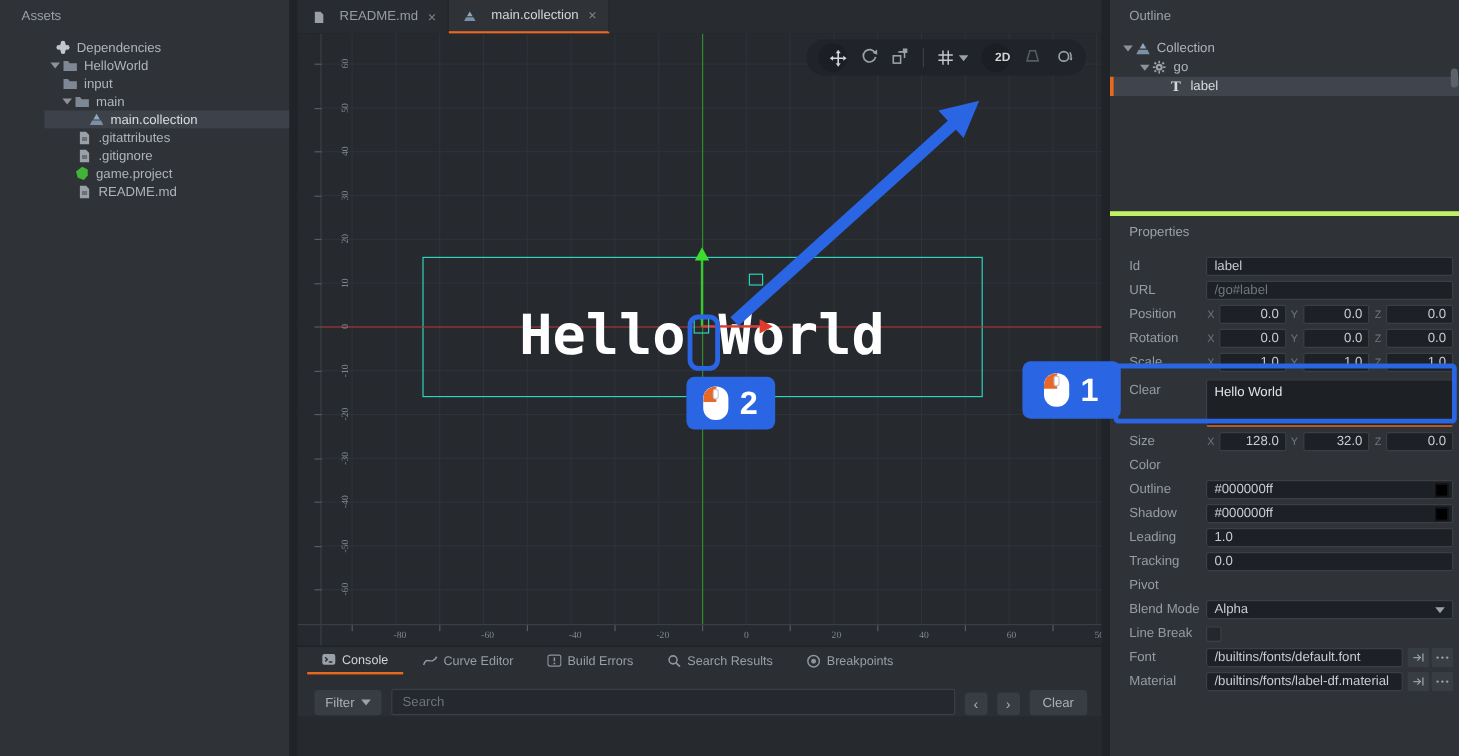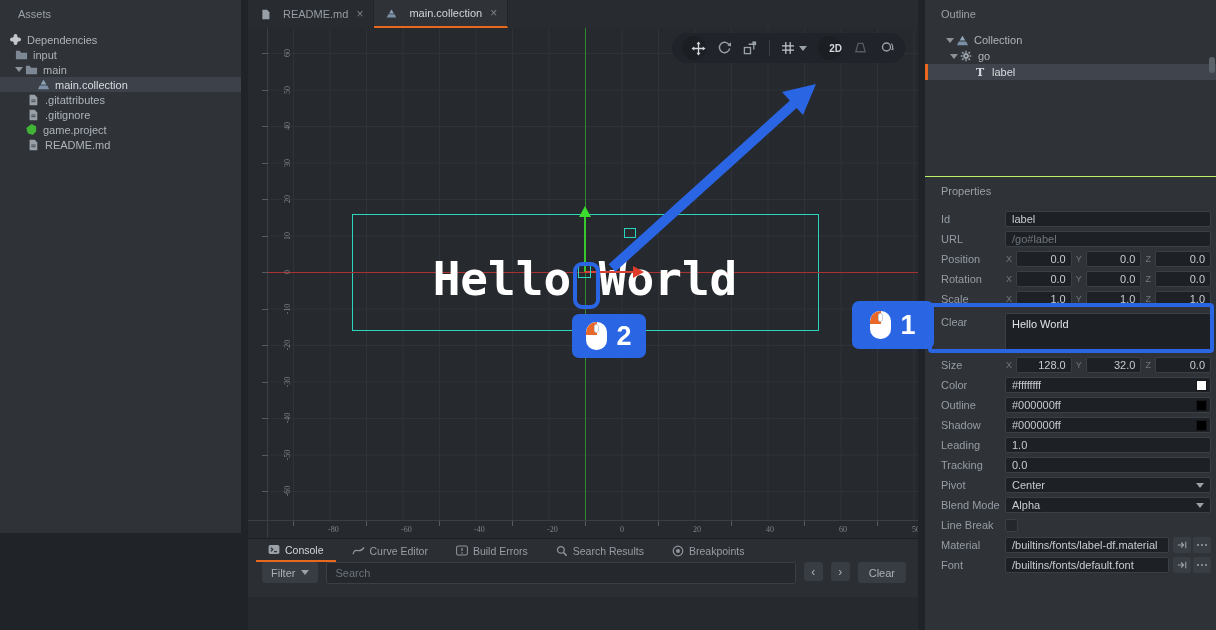--- a/index.html
+++ b/index.html
@@ -1,23 +1,23 @@
 <!DOCTYPE html>
 <html><head>
 <meta charset="utf-8">
 <style>
   * { margin:0; padding:0; box-sizing:border-box; }
   html,body { width:1216px; height:630px; overflow:hidden; }
   body { font-family:"Liberation Sans", sans-serif; background:#202327; color:#aeb4bb; font-size:11px; }
   .app { position:relative; width:1216px; height:630px; background:#202327; }
 
   
-  .assets { position:absolute; left:0; top:0; width:241px; height:533px; background:#2f3338; }
+  .assets { position:absolute; left:0; top:0; width:241px; height:630px; background:#2f3338; }
   .panel-title { padding:8px 0 6px 18px; color:#9aa1a8; }
-  .tree { margin-top:6px; }
+  .tree { margin-top:6px;padding-left:37px; }
   .trow { display:flex; align-items:center; height:15px; cursor:default; color:#aeb4bb; }
   .trow.sel { background:#3d424a; color:#d8dce0; }
   .arr { width:10px; flex:none; display:flex; justify-content:center; }
   .arr i { display:block; width:0; height:0; }
   .arr.down i { border-left:4px solid transparent; border-right:4px solid transparent; border-top:5px solid #8b929a; }
   .arr.right i { border-top:4px solid transparent; border-bottom:4px solid transparent; border-left:5px solid #8b929a; }
   .ticon { width:14px; height:14px; flex:none; margin-right:5px; display:flex; align-items:center; justify-content:center; }
   .tlabel { white-space:nowrap; }
 
   
@@ -75,40 +75,40 @@
   .mouse { position:relative; width:21px; height:28px; background:#ffffff; border-radius:10px; overflow:hidden; flex:none; }
   .mouse .lb { position:absolute; left:0; top:0; width:10.5px; height:13px; background:#e8682a; border-top-left-radius:10px; }
   .mouse .wheel { position:absolute; left:8px; top:2px; width:5px; height:9px; background:#ffffff; border:1px solid #c8ccd2; border-radius:3px; }
   .text-highlight { position:absolute; left:928px; top:303px; width:286px; height:50px; border:4px solid #2a65e4; border-radius:4px; z-index:11; }
 
   
   .console { position:absolute; left:0; top:538px; width:670px; height:92px; background:#2b2e33; border-top:1px solid #1d2023; }
   .ctabs { display:flex; align-items:stretch; height:23px; gap:4px; padding-left:8px; }
   .ctab { display:flex; align-items:center; gap:5px; padding:0 12px; color:#989fa6; font-size:10.5px; }
   .ctab.active { color:#d2d6da; border-bottom:2px solid #e8691e; }
-  .cfilter { display:flex; align-items:flex-start; height:34px; padding:0 12px 0 14px; gap:8px; }
+  .cfilter { display:flex; align-items:flex-end; height:34px; padding:0 12px 0 14px; gap:8px; }
   .btn { background:#383d44; border-radius:3px; color:#aab0b6; display:flex; align-items:center; justify-content:center; }
   .filter-btn { height:21px; padding:0 9px; gap:6px; }
   .search-input { flex:1; height:22px; background:#25282d; border:1px solid #3a3f45; border-radius:2px; color:#c8ccd1;
     font-family:"Liberation Sans", sans-serif; font-size:11px; padding:0 8px; outline:none; }
   .search-input::placeholder { color:#6c737b; }
   .navb { width:19px; height:19px; font-size:12px; }
   .clear-btn { height:21px; padding:0 11px; }
   .cout { position:absolute; left:0; top:58px; right:0; bottom:0; background:#26292d; }
 
   
   .right { position:absolute; left:925px; top:0; width:291px; height:630px; background:#2f3338; display:flex; flex-direction:column; }
   .outline-sec { height:176px; position:relative; }
   .otree { margin-top:6px; }
   .orow { display:flex; align-items:center; height:16px; color:#aeb4bb; position:relative; }
   .orow.sel { background:#40454d; color:#d8dce0; border-left:3px solid #e8691e; }
   .oscroll { position:absolute; right:1px; top:57px; width:6px; height:16px; background:#5c626a; border-radius:3px; }
   .tglyph { font-family:"DejaVu Serif", serif; font-weight:bold; color:#d6dade; font-size:11px; }
 
-  .props-sec { flex:1; border-top:1px solid #bef264; }
+  .props-sec { flex:1; border-top:4px solid #bef264; }
   .prow { display:flex; align-items:center; height:20px; padding:0 5px 0 16px; }
   .plabel { width:64px; flex:none; color:#959ca4; }
   .pfield { flex:1; height:16px; background:#1d2024; border:1px solid #3a3f45; border-radius:2px;
     display:flex; align-items:center; padding:0 6px; color:#c8ccd1; position:relative; }
   .pfield input, .vfield input { width:100%; background:transparent; border:none; outline:none; color:#c8ccd1;
     font-family:"Liberation Sans", sans-serif; font-size:11px; }
   .pfield.dim input { color:#6f767e; }
   .vec3 { flex:1; display:flex; align-items:center; gap:3px; }
   .axl { color:#6f767e; font-size:9px; width:8px; text-align:center; flex:none; }
   .vfield { flex:1; height:16px; background:#1d2024; border:1px solid #3a3f45; border-radius:2px; display:flex; align-items:center; padding:0 5px; }
@@ -141,20 +141,31 @@
               <g fill="#c2c7cd">
                 <circle cx="7" cy="3.2" r="2.1"></circle>
                 <circle cx="3.2" cy="7" r="2.1"></circle>
                 <circle cx="10.8" cy="7" r="2.1"></circle>
                 <circle cx="7" cy="10.8" r="2.1"></circle>
                 <rect x="4.2" y="4.2" width="5.6" height="5.6"></rect>
               </g>
             </svg>
           </span>
         <span class="tlabel">Dependencies</span>
+      </div>
+      <div class="trow" style="padding-left:4px">
+        <span class="arr down">
+            <i></i>
+          </span>
+        <span class="ticon">
+            <svg width="13" height="13" viewBox="0 0 14 14">
+              <path d="M1 3h4l1.5 2H13v7H1z" fill="#7e8894"></path>
+            </svg>
+          </span>
+        <span class="tlabel">HelloWorld</span>
       </div>
       <div class="trow" style="padding-left:14px">
         <span class="arr right">
             <i></i>
           </span>
         <span class="ticon">
             <svg width="13" height="13" viewBox="0 0 14 14">
               <path d="M1 3h4l1.5 2H13v7H1z" fill="#7e8894"></path>
             </svg>
           </span>
@@ -409,21 +420,21 @@
         <div class="btn clear-btn">Clear</div>
       </div>
       <div class="cout"></div>
     </div>
   </main>
 
   <aside class="right">
     <div class="outline-sec">
       <div class="panel-title" style="padding-left:16px">Outline</div>
       <div class="otree">
-        <div class="orow" style="padding-left:20px">
+        <div class="orow" style="padding-left:10px">
           <span class="arr down">
               <i></i>
             </span>
           <span class="ticon">
               <svg width="13" height="13" viewBox="0 0 14 14">
                 <path d="M7 2 10 7H4z" fill="#92a6bc"></path>
                 <path d="M3 8h8l2 4H1z" fill="#7b90a6"></path>
               </svg>
             </span>
           <span>Collection</span>
@@ -542,24 +553,20 @@
               <input value="32.0" style="">
             </div>
           <span class="axl">Z</span>
             <div class="vfield">
               <input value="0.0" style="">
             </div>
         </div>
       </div>
       <div class="prow">
         <span class="plabel">Color</span>
-        <div class="pfield">
-            <input value="#ffffffff" style="">
-            <span class="swatch" style="background-color: rgb(255, 255, 255);"></span>
-          </div>
       </div>
       <div class="prow">
         <span class="plabel">Outline</span>
         <div class="pfield">
             <input value="#000000ff" style="">
             <span class="swatch" style="background-color: rgb(0, 0, 0);"></span>
           </div>
       </div>
       <div class="prow">
         <span class="plabel">Shadow</span>
@@ -575,58 +582,54 @@
           </div>
       </div>
       <div class="prow">
         <span class="plabel">Tracking</span>
         <div class="pfield">
             <input value="0.0" style="">
           </div>
       </div>
       <div class="prow">
         <span class="plabel">Pivot</span>
-        <div class="pfield drop">
-            <span>Center</span>
-            <span class="caret-dn"></span>
-          </div>
       </div>
       <div class="prow">
         <span class="plabel">Blend Mode</span>
         <div class="pfield drop">
             <span>Alpha</span>
             <span class="caret-dn"></span>
           </div>
       </div>
       <div class="prow">
         <span class="plabel">Line Break</span>
         <span class="checkbox"></span>
       </div>
       <div class="prow resrow">
+        <span class="plabel">Font</span>
+        <div class="pfield">
+            <input value="/builtins/fonts/default.font" style="">
+          </div>
+        <span class="sqbtn">
+            <svg width="10" height="10" viewBox="0 0 12 12">
+              <path d="M1 6h6M5 3l3 3-3 3M10.5 2v8" stroke="#9aa1a8" stroke-width="1.3" fill="none"></path>
+            </svg>
+          </span>
+        <span class="sqbtn">
+            <span class="dots">
+              <i></i>
+              <i></i>
+              <i></i>
+            </span>
+          </span>
+      </div>
+      <div class="prow resrow">
         <span class="plabel">Material</span>
         <div class="pfield">
             <input value="/builtins/fonts/label-df.material" style="">
-          </div>
-        <span class="sqbtn">
-            <svg width="10" height="10" viewBox="0 0 12 12">
-              <path d="M1 6h6M5 3l3 3-3 3M10.5 2v8" stroke="#9aa1a8" stroke-width="1.3" fill="none"></path>
-            </svg>
-          </span>
-        <span class="sqbtn">
-            <span class="dots">
-              <i></i>
-              <i></i>
-              <i></i>
-            </span>
-          </span>
-      </div>
-      <div class="prow resrow">
-        <span class="plabel">Font</span>
-        <div class="pfield">
-            <input value="/builtins/fonts/default.font" style="">
           </div>
         <span class="sqbtn">
             <svg width="10" height="10" viewBox="0 0 12 12">
               <path d="M1 6h6M5 3l3 3-3 3M10.5 2v8" stroke="#9aa1a8" stroke-width="1.3" fill="none"></path>
             </svg>
           </span>
         <span class="sqbtn">
             <span class="dots">
               <i></i>
               <i></i>

